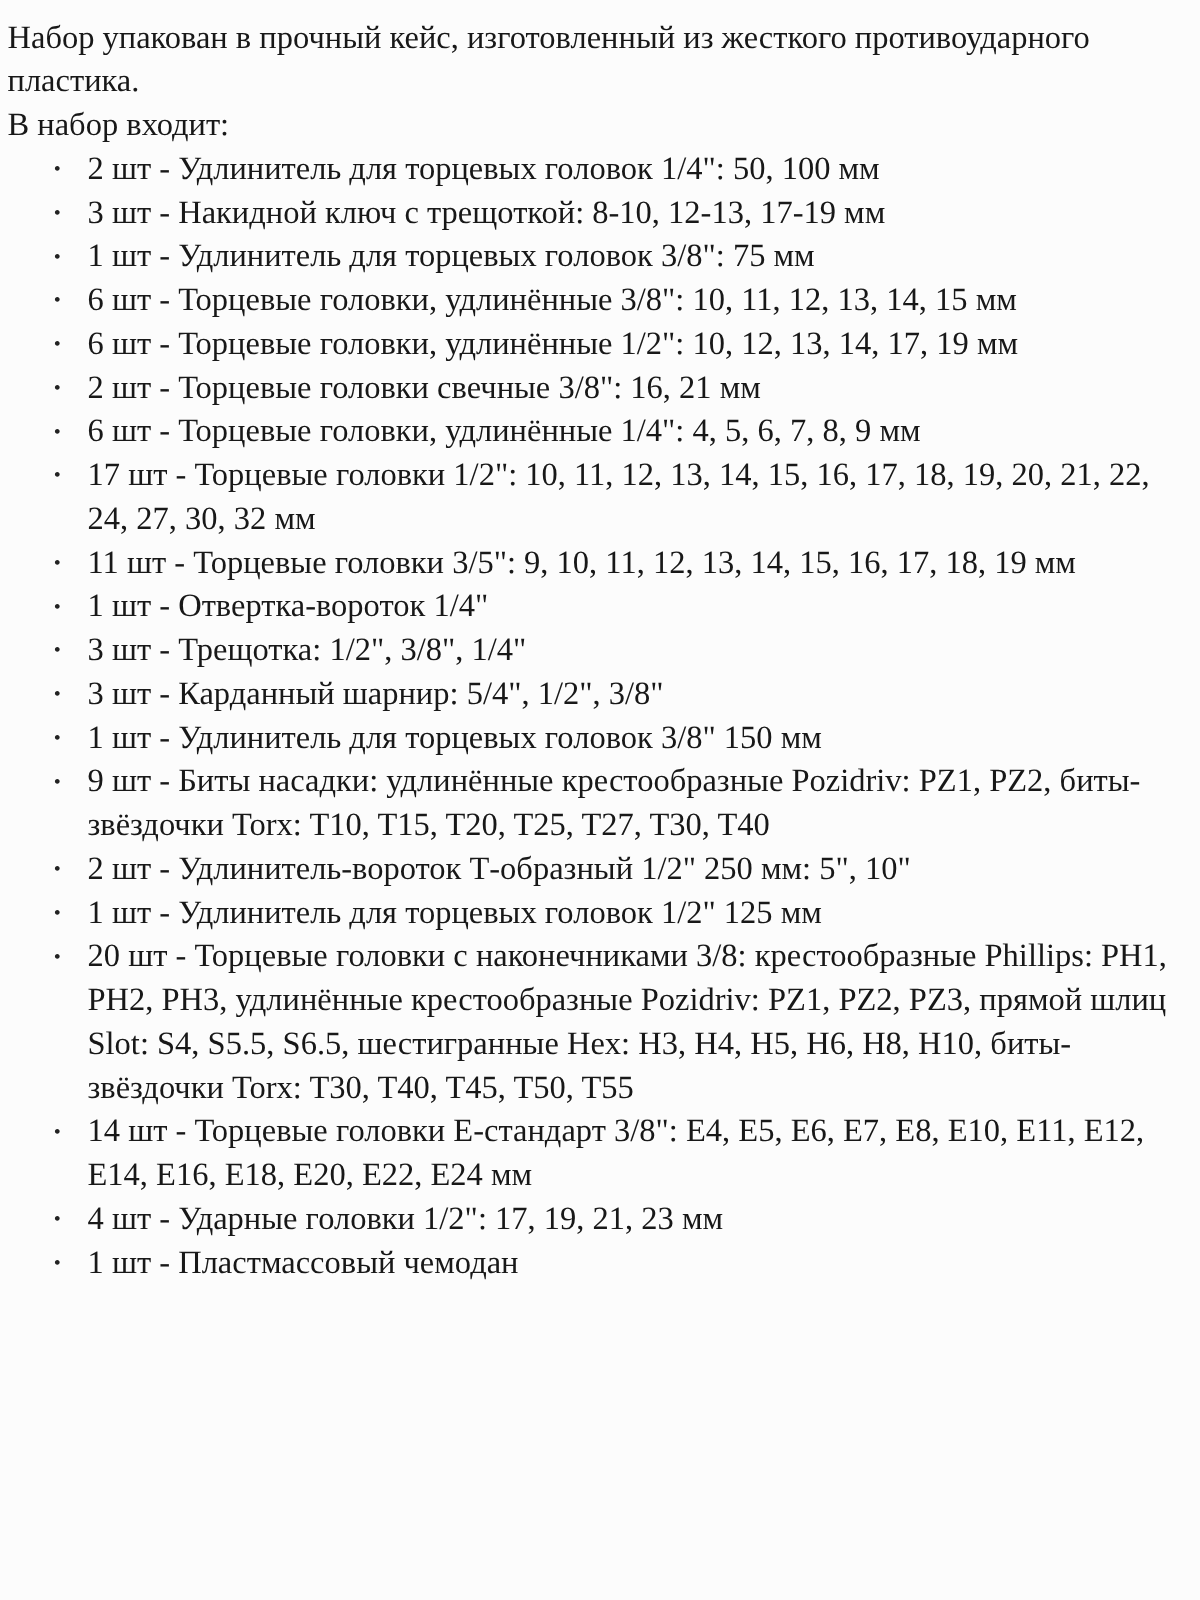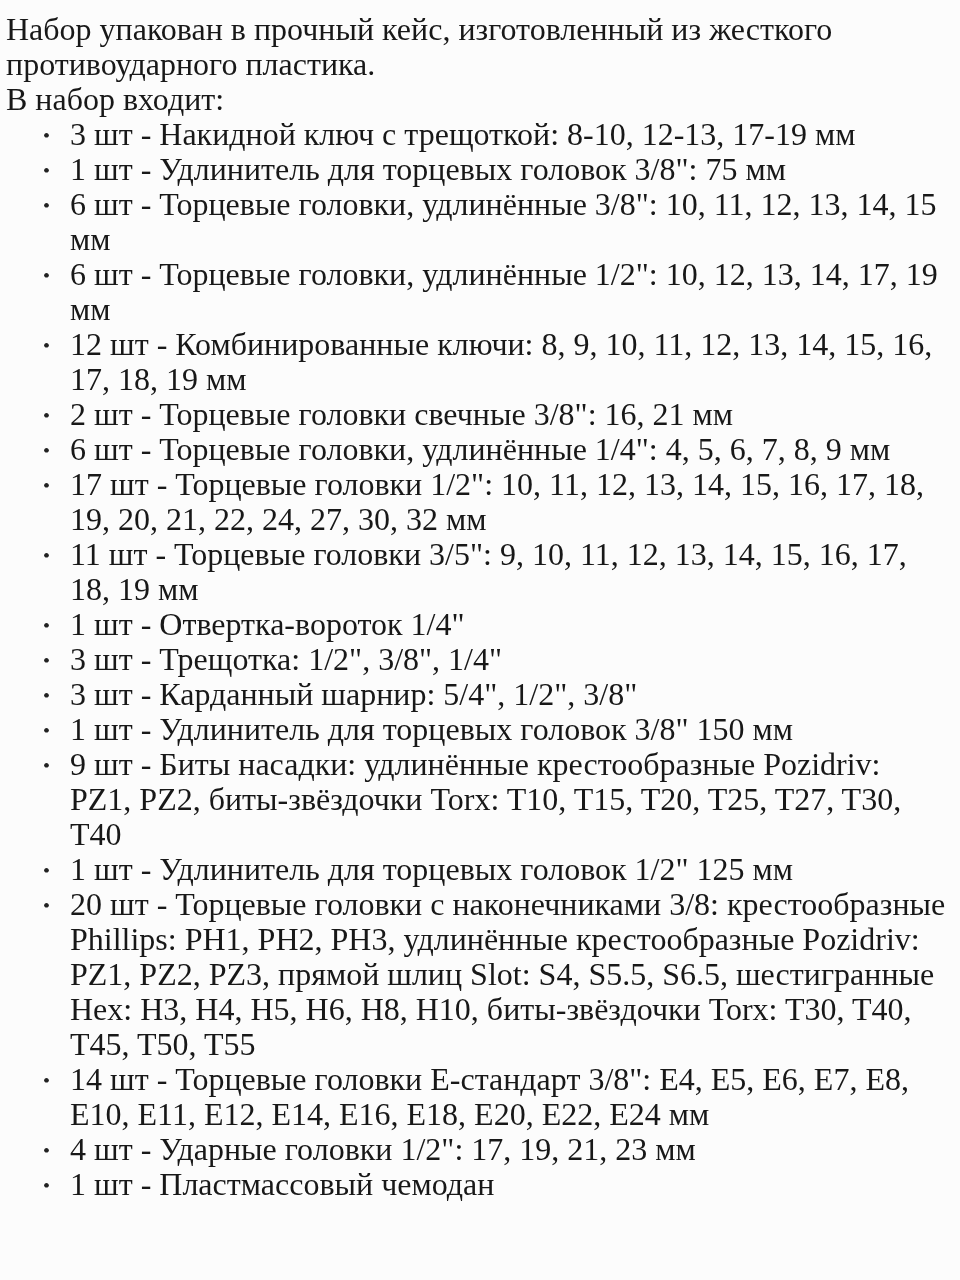--- a/index.html
+++ b/index.html
@@ -7,21 +7,21 @@
     padding: 0;
     background: #f4f4f4;
   }
   .page {
     width: 960px;
     height: 1280px;
     margin: 0 auto;
     background: #fcfcfc;
     color: #181818;
     font-family: "Liberation Serif", "DejaVu Serif", serif;
-    font-size: 32px;
+    font-size: 26px;
     line-height: 35px;
     box-sizing: border-box;
     padding: 12px 12px 0 6px;
     overflow: hidden;
   }
   .intro, .list-header {
     margin: 0;
   }
   ul.items {
     margin: 0;
@@ -41,33 +41,34 @@
     color: #222;
   }
 </style>
 </head>
 <body>
 
 <div class="page">
   <p class="intro">Набор упакован в прочный кейс, изготовленный из жесткого противоударного пластика.</p>
   <p class="list-header">В набор входит:</p>
   <ul class="items">
+    <li>2 шт - Удлинитель для торцевых головок 1/4": 50, 100 мм</li>
     <li>3 шт - Накидной ключ с трещоткой: 8-10, 12-13, 17-19 мм</li>
     <li>1 шт - Удлинитель для торцевых головок 3/8": 75 мм</li>
     <li>6 шт - Торцевые головки, удлинённые 3/8": 10, 11, 12, 13, 14, 15 мм</li>
     <li>6 шт - Торцевые головки, удлинённые 1/2": 10, 12, 13, 14, 17, 19 мм</li>
-    <li>12 шт - Комбинированные ключи: 8, 9, 10, 11, 12, 13, 14, 15, 16, 17, 18, 19 мм</li>
     <li>2 шт - Торцевые головки свечные 3/8": 16, 21 мм</li>
     <li>6 шт - Торцевые головки, удлинённые 1/4": 4, 5, 6, 7, 8, 9 мм</li>
     <li>17 шт - Торцевые головки 1/2": 10, 11, 12, 13, 14, 15, 16, 17, 18, 19, 20, 21, 22, 24, 27, 30, 32 мм</li>
     <li>11 шт - Торцевые головки 3/5": 9, 10, 11, 12, 13, 14, 15, 16, 17, 18, 19 мм</li>
     <li>1 шт - Отвертка-вороток 1/4"</li>
     <li>3 шт - Трещотка: 1/2", 3/8", 1/4"</li>
     <li>3 шт - Карданный шарнир: 5/4", 1/2", 3/8"</li>
     <li>1 шт - Удлинитель для торцевых головок 3/8" 150 мм</li>
     <li>9 шт - Биты насадки: удлинённые крестообразные Pozidriv: PZ1, PZ2, биты-звёздочки Torx: T10, T15, T20, T25, T27, T30, T40</li>
+    <li>2 шт - Удлинитель-вороток Т-образный 1/2" 250 мм: 5", 10"</li>
     <li>1 шт - Удлинитель для торцевых головок 1/2" 125 мм</li>
     <li>20 шт - Торцевые головки с наконечниками 3/8: крестообразные Phillips: PH1, PH2, PH3, удлинённые крестообразные Pozidriv: PZ1, PZ2, PZ3, прямой шлиц Slot: S4, S5.5, S6.5, шестигранные Hex: H3, H4, H5, H6, H8, H10, биты-звёздочки Torx: T30, T40, T45, T50, T55</li>
     <li>14 шт - Торцевые головки Е-стандарт 3/8": E4, E5, E6, E7, E8, E10, E11, E12, E14, E16, E18, E20, E22, E24 мм</li>
     <li>4 шт - Ударные головки 1/2": 17, 19, 21, 23 мм</li>
     <li>1 шт - Пластмассовый чемодан</li>
   </ul>
 </div>
 
 </body></html>

